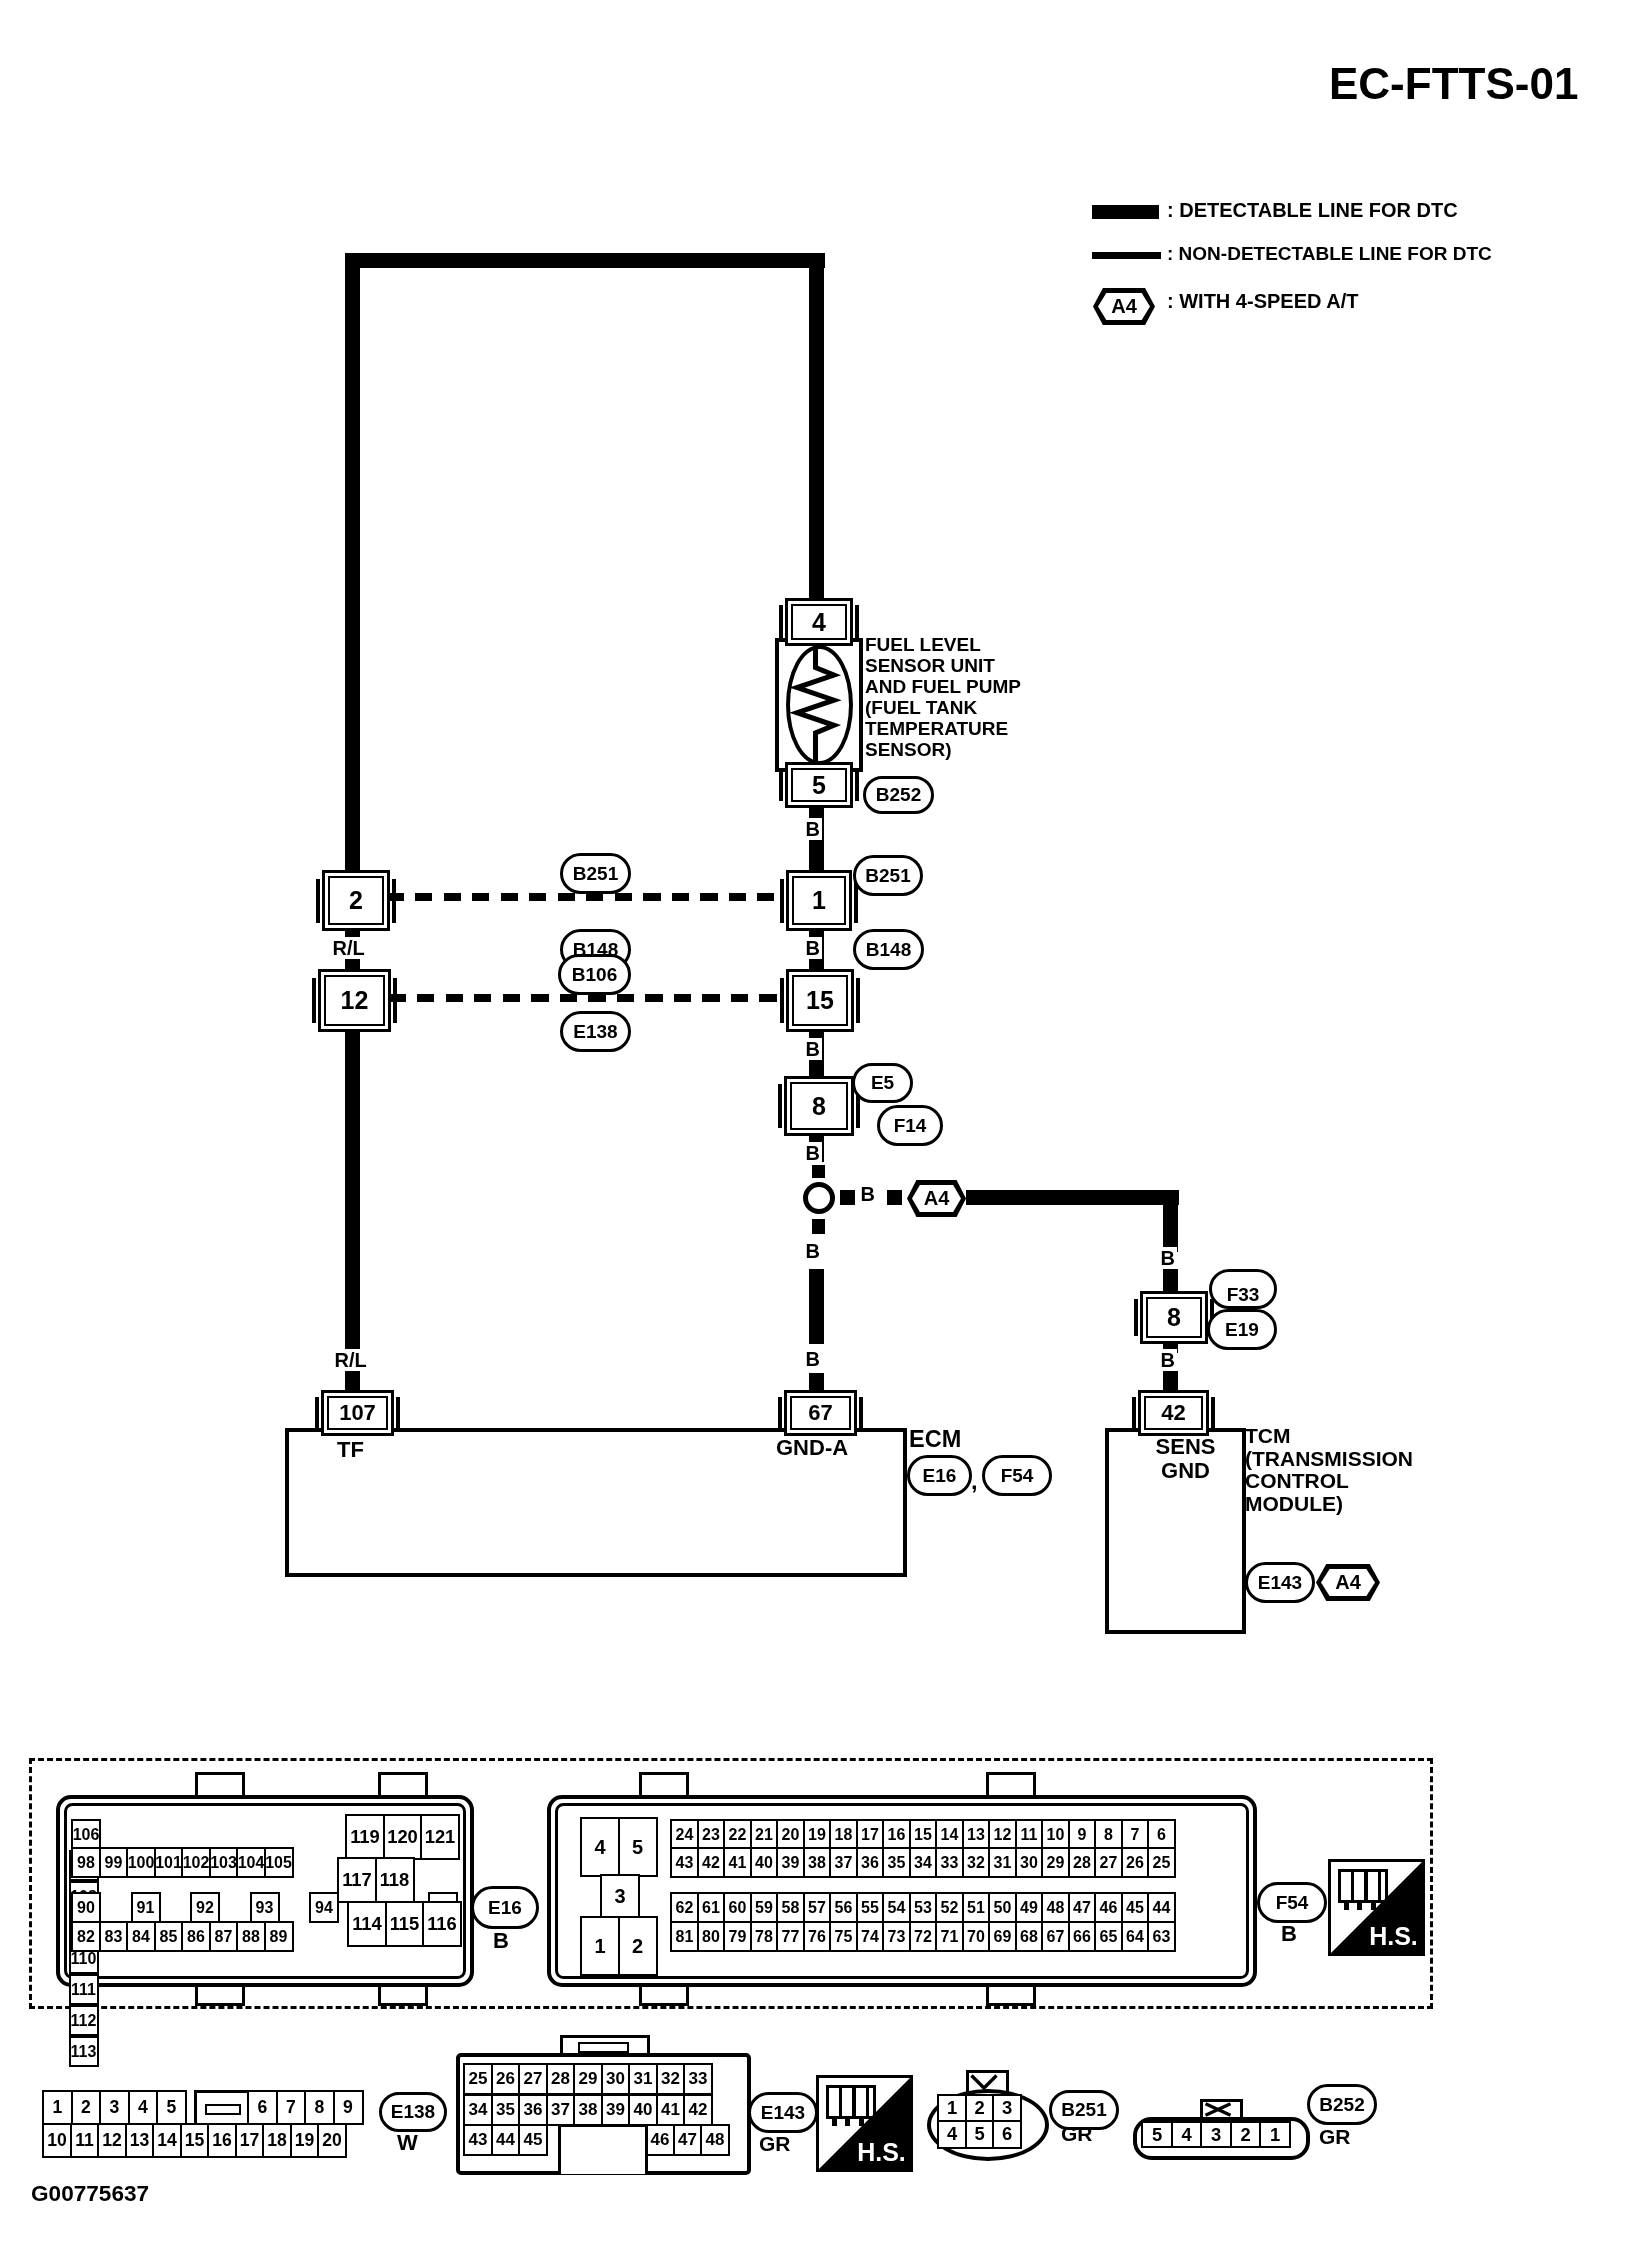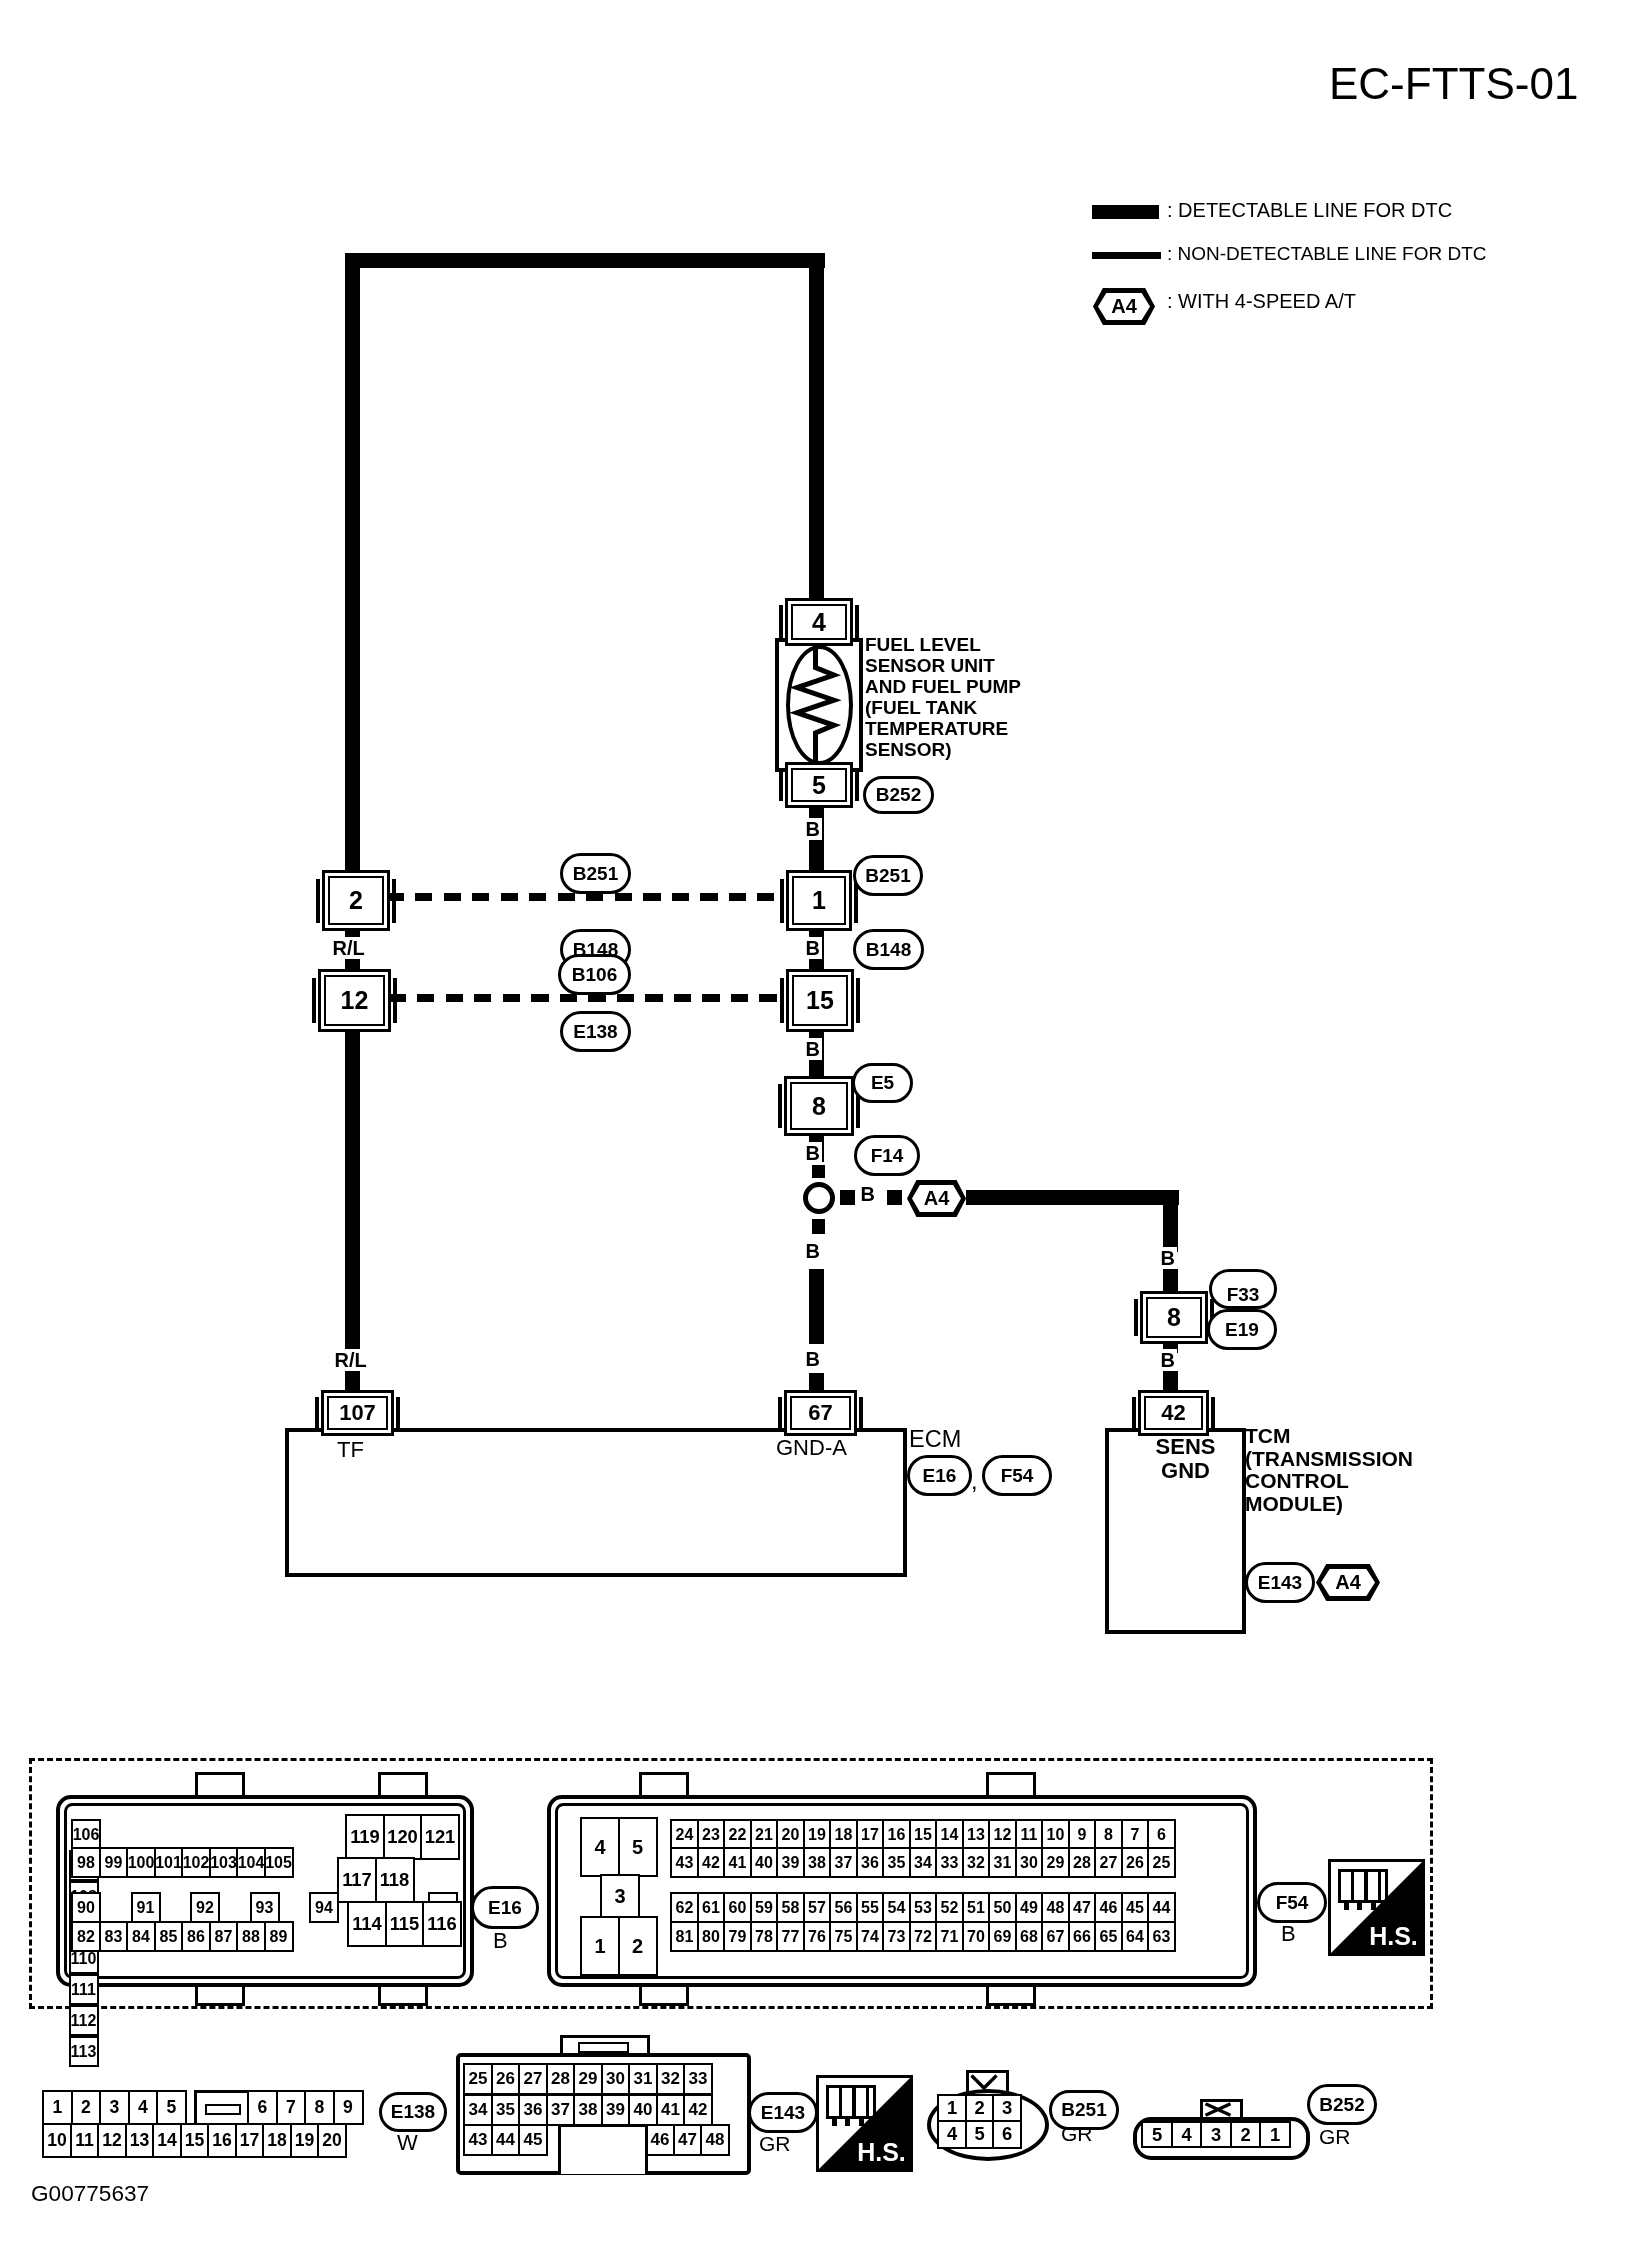--- a/index.html
+++ b/index.html
@@ -1,18 +1,18 @@
 <!DOCTYPE html>
 <html style="font-size:13.4px"><head>
 <meta charset="utf-8">
 <style>
   html,body{margin:0;padding:0;background:#fff;}
   .page{position:relative;width:1640px;height:2261px;background:#fff;color:#000;
         font-family:"Liberation Sans",sans-serif;overflow:hidden;}
-  .t{position:absolute;white-space:nowrap;font-weight:400;}
+  .t{position:absolute;white-space:nowrap;font-weight:700;}
   .wire{position:absolute;background:#000;}
   .wlab{position:absolute;background:#fff;padding:0 2.5px;font:700 20px/22px "Liberation Sans",sans-serif;white-space:nowrap;z-index:5;}
   .dashline{position:absolute;height:8.4px;background:repeating-linear-gradient(90deg,#000 0 17px,transparent 17px 28.5px);}
   .sq{position:absolute;background:#000;}
   .junction{position:absolute;width:22px;height:22px;border:5px solid #000;border-radius:50%;background:#fff;z-index:4;}
   .pinbox{position:absolute;background:#fff;border:3.4px solid #000;z-index:6;}
   .pinbox::before,.pinbox::after{content:'';position:absolute;width:4.2px;top:10%;bottom:10%;background:#000;}
   .pinbox::before{left:-9.2px}.pinbox::after{right:-9.2px}
   .pinbox-in{position:absolute;inset:3.4px;border:2.5px solid #000;display:flex;align-items:center;justify-content:center;
              font-weight:700;font-size:25px;background:#fff;}
@@ -167,21 +167,21 @@
   <div class="oval" style="left:560px;top:1011px;width:65px;height:35px;">
     <span>E138</span>
   </div>
 
   <div class="pinbox" style="left:784px;top:1076px;width:64px;height:54px;">
     <div class="pinbox-in">8</div>
   </div>
   <div class="oval" style="left:852px;top:1063px;width:55px;height:34px;">
     <span>E5</span>
   </div>
-  <div class="oval" style="left:854px;top:1105px;width:60px;height:35px;margin-top:30px;">
+  <div class="oval" style="left:877px;top:1105px;width:60px;height:35px;">
     <span>F14</span>
   </div>
 
   <div class="junction" style="left:803px;top:1182px;"></div>
   <div class="hex" style="left:907px;top:1180px;width:59px;height:37px;">
     <div class="hex-outer"></div>
     <div class="hex-inner"></div>
     <div class="hex-label">A4</div>
   </div>
 

